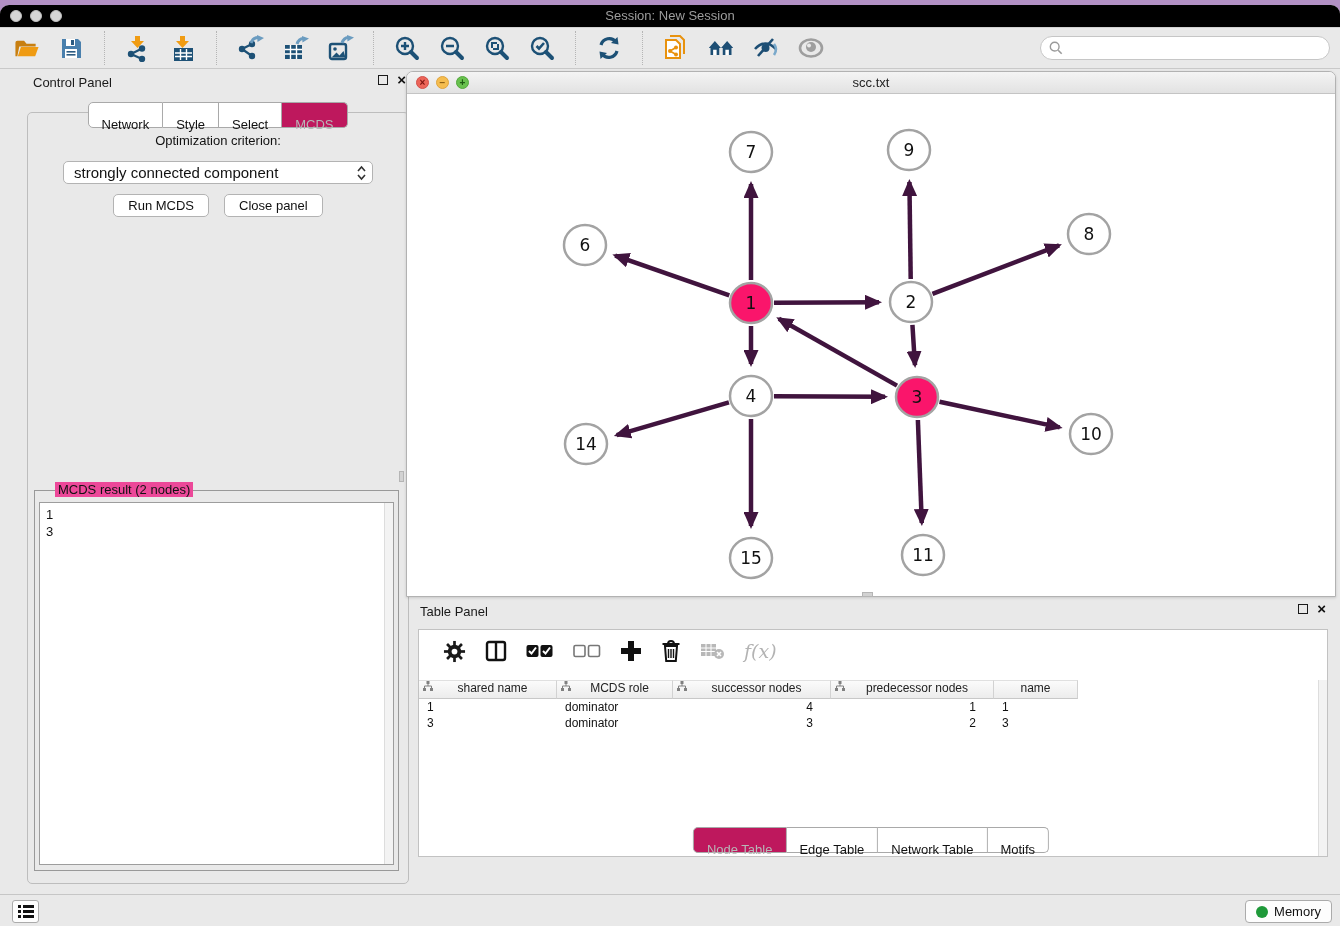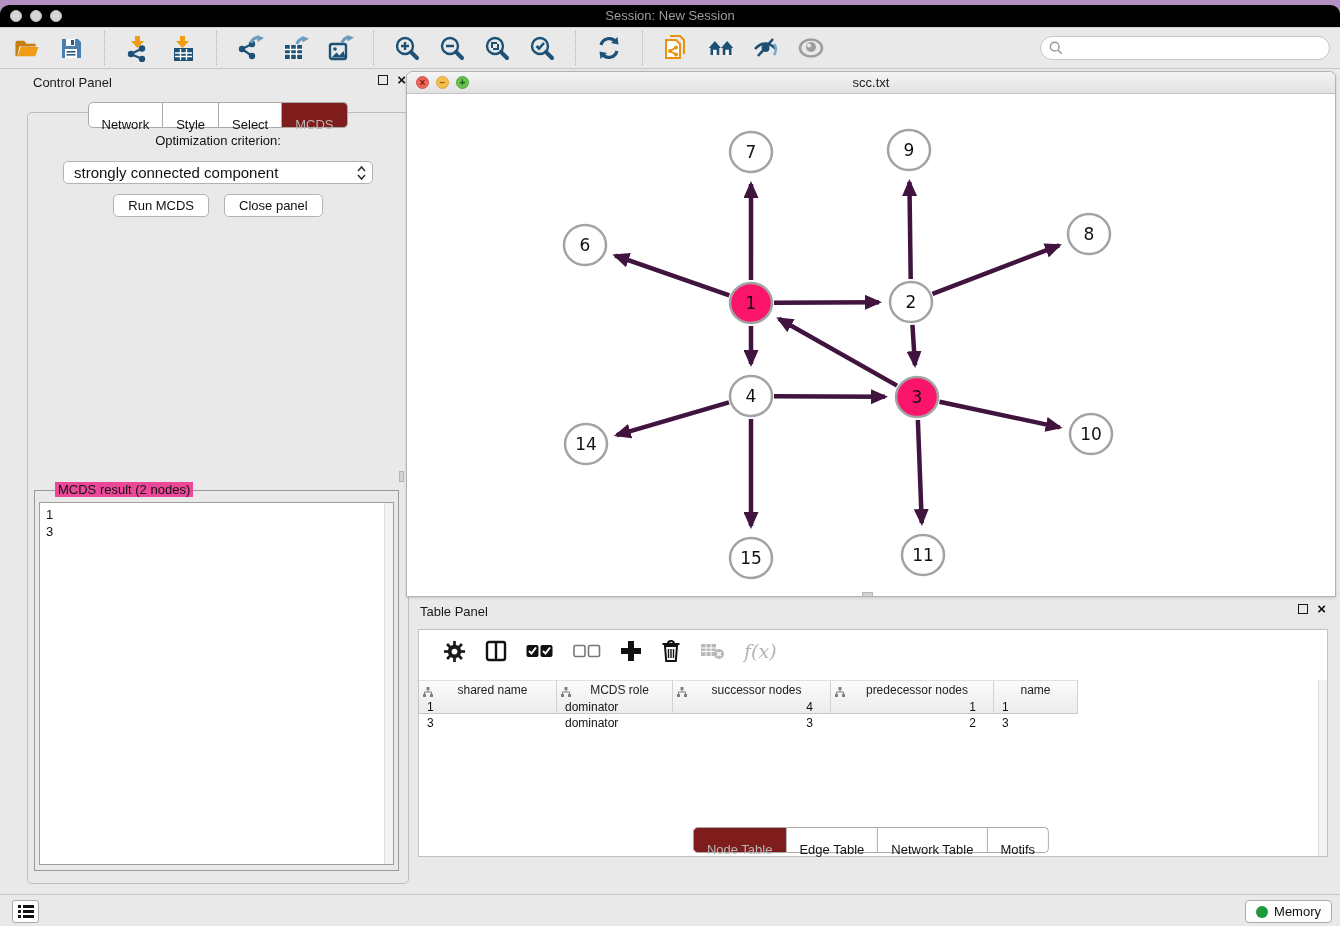--- a/index.html
+++ b/index.html
@@ -38,21 +38,21 @@
   .float-icon { width:10px; height:10px; border:1.6px solid #1a1a1a; display:inline-block; }
   .close-x { font-size:15px; font-weight:bold; color:#111; line-height:10px; cursor:pointer; }
 
   .cp-tabs { position:absolute; left:50%; transform:translateX(-50%); top:32px;
              display:flex; z-index:3; }
   .tab-seg { height:21px; padding:12px 13px; font-size:13px; line-height:19px;
              background:#fff; border:1px solid #a9a9a9; border-left:none;
              color:#111; cursor:pointer; white-space:nowrap; }
   .tab-seg:first-child { border-left:1px solid #a9a9a9; border-radius:5px 0 0 5px; }
   .tab-seg:last-child { border-radius:0 5px 5px 0; }
-  .tab-seg.active { background:#7f1d1d; color:#b7b7b7; }
+  .tab-seg.active { background:#be185d; color:#b7b7b7; }
 
   .cp-body { position:absolute; left:8px; right:7px; top:42px; bottom:4px;
              background:#e9e9e9; border:1px solid #bdbdbd; border-radius:5px; }
   .opt-label { text-align:center; margin-top:20px; font-size:13px; color:#111; }
   .select-wrap { position:relative; width:310px; height:23px; margin:13px auto 0;
                  background:#fff; border:1px solid #b3b3b3; border-radius:5px;
                  display:flex; align-items:center; padding:0 22px 0 10px; cursor:pointer; }
   .select-wrap .sel-text { font-size:15px; color:#111; }
   .stepper { position:absolute; right:6px; top:3px; }
   .btn-row { display:flex; justify-content:center; gap:15px; margin-top:10px; }
@@ -96,23 +96,23 @@
   .tp-body { position:absolute; left:12px; right:8px; top:30px; height:228px;
              background:#fff; border:1px solid #c2c2c2; }
   .tp-toolbar { display:flex; align-items:center; height:42px; padding-left:24px;
                 gap:19px; }
   .tp-btn { background:none; border:none; display:flex; align-items:center;
             justify-content:center; cursor:pointer; height:26px; }
   .fx-label { font-family:"DejaVu Serif", serif; font-style:italic; font-size:19px;
               color:#b3b3b3; }
   .data-table { position:absolute; left:0; right:9px; top:50px; }
   .thead { display:flex; height:19px; }
-  .th { display:flex; align-items:flex-end; background:linear-gradient(#fbfbfb,#ececec);
+  .th { display:flex; align-items:flex-start; background:linear-gradient(#fbfbfb,#ececec);
         border-right:1px solid #d2d2d2; border-bottom:1px solid #c8c8c8;
-        border-top:1px solid #e0e0e0; font-size:12px; color:#222; padding:16px 4px;
+        border-top:1px solid #e0e0e0; font-size:12px; color:#222; padding:0 4px;
         cursor:pointer; }
   .th .th-label { flex:1; text-align:center; }
   .tr { display:flex; height:16px; }
   .td { font-size:12px; color:#111; line-height:16px; overflow:hidden;
         white-space:nowrap; }
   .tbl-scroll { position:absolute; right:0; top:50px; bottom:0; width:9px;
                 background:#f3f3f3; border-left:1px solid #ddd; }
   .tp-tabs { position:absolute; left:50%; transform:translateX(-50%); bottom:6px;
              display:flex; }
 

